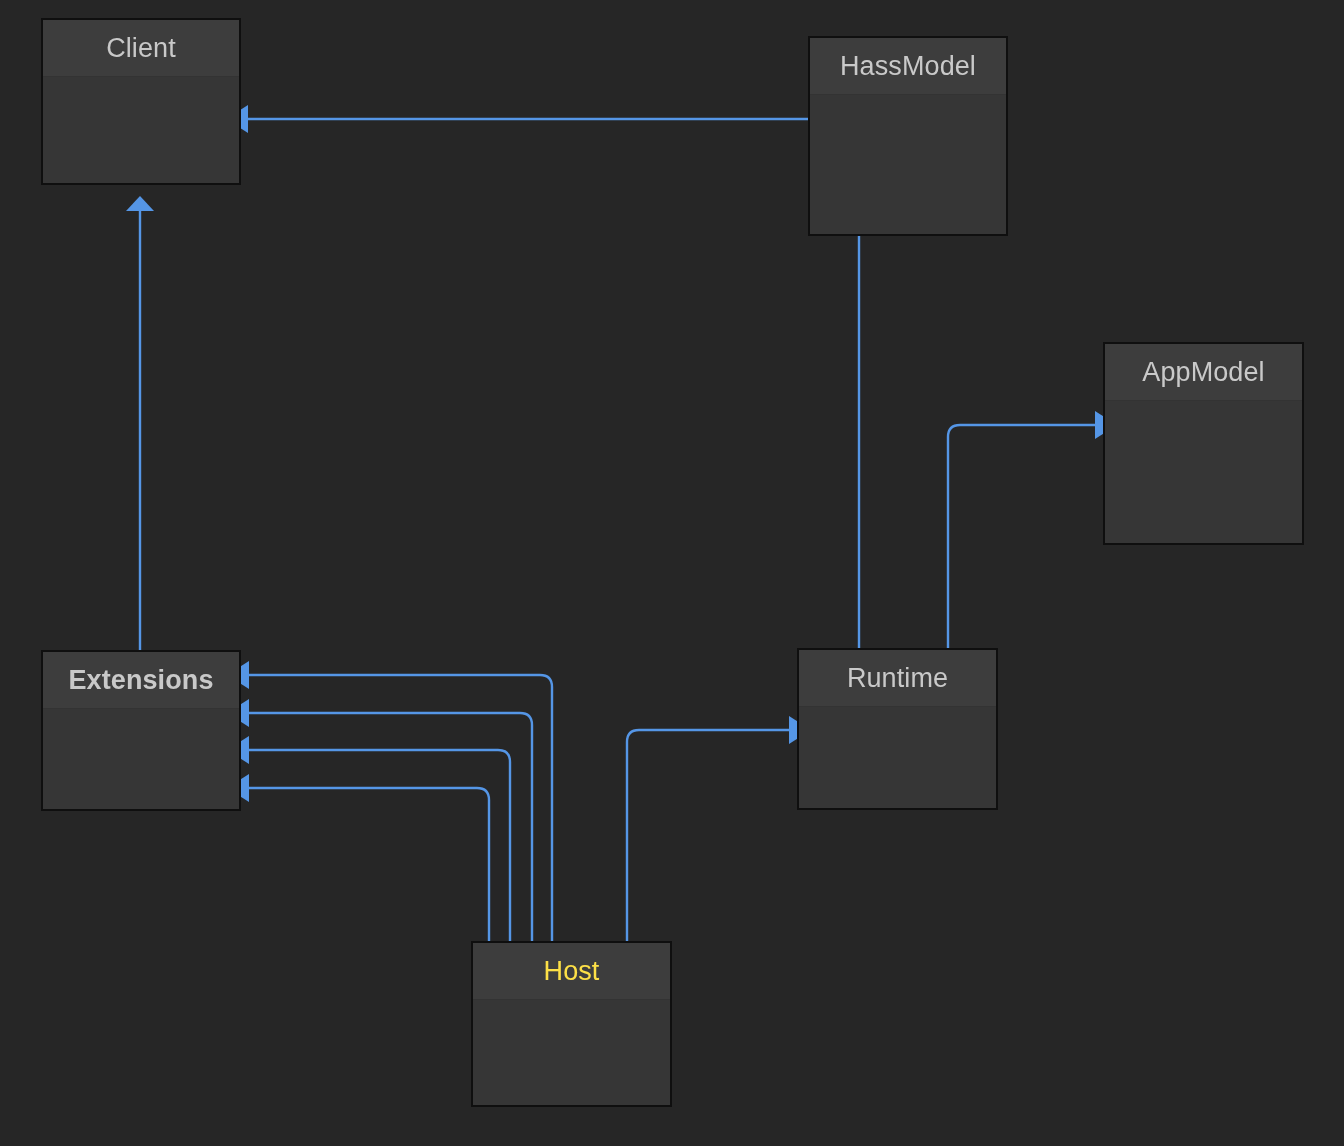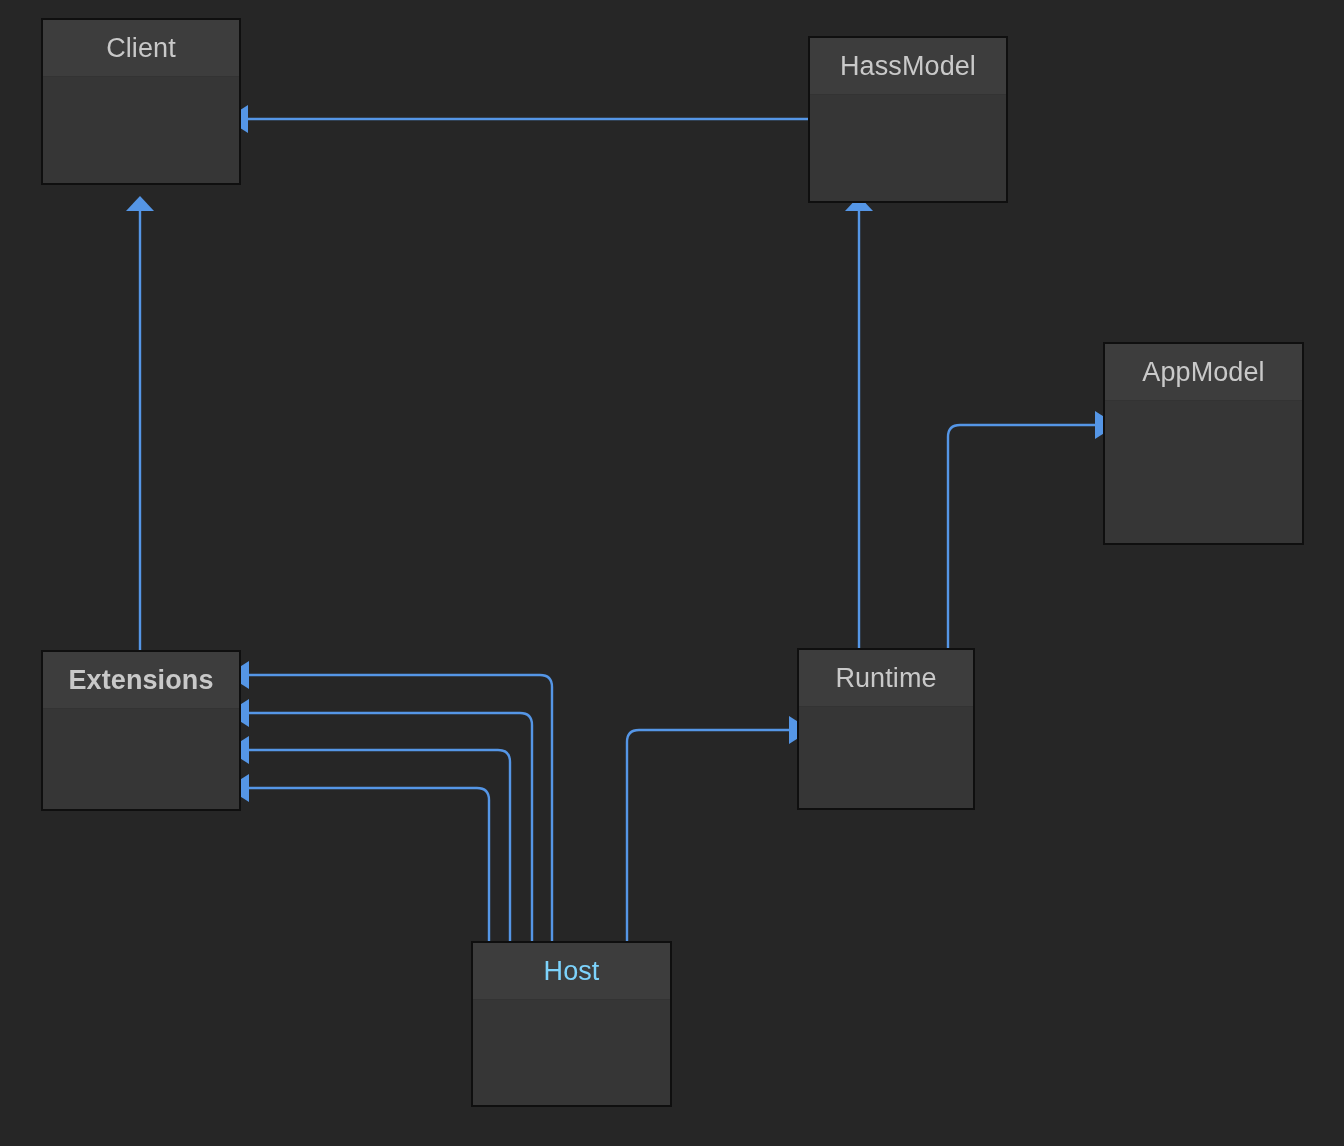--- a/index.html
+++ b/index.html
@@ -85,48 +85,48 @@
       <polygon points="249,661 249,689 227,675" fill="#5596e6"></polygon>
     </svg>
 
   <div class="node" style="left: 41px; top: 18px; width: 200px; height: 167px; border-color: rgb(15, 15, 15); background: rgb(54, 54, 54);">
     <div class="node-header" style="background: rgb(61, 61, 61);">
       <span class="node-title" style="color: rgb(201, 201, 201);">Client</span>
     </div>
     <div class="node-body" style="background: rgb(54, 54, 54);"></div>
   </div>
 
-  <div class="node" style="left: 808px; top: 36px; width: 200px; height: 167px; border-color: rgb(15, 15, 15); background: #b91c1c;">
+  <div class="node" style="left: 808px; top: 36px; width: 200px; height: 200px; border-color: rgb(15, 15, 15); background: #b91c1c;">
     <div class="node-header" style="background: rgb(61, 61, 61);">
       <span class="node-title" style="color: rgb(201, 201, 201);">HassModel</span>
     </div>
     <div class="node-body" style="background: rgb(54, 54, 54);"></div>
   </div>
 
   <div class="node" style="left: 1103px; top: 342px; width: 201px; height: 203px; border-color: rgb(15, 15, 15); background: #ffffff;">
     <div class="node-header" style="background: rgb(61, 61, 61);">
       <span class="node-title" style="color: rgb(201, 201, 201);">AppModel</span>
     </div>
     <div class="node-body" style="background: rgb(54, 54, 54);"></div>
   </div>
 
   <div class="node" style="left: 41px; top: 650px; width: 200px; height: 161px; border-color: rgb(15, 15, 15); background: rgb(54, 54, 54);">
     <div class="node-header" style="background: rgb(61, 61, 61);">
       <span class="node-title" style="color: rgb(201, 201, 201); font-weight: bold;">Extensions</span>
     </div>
     <div class="node-body" style="background: rgb(54, 54, 54);"></div>
   </div>
 
-  <div class="node" style="left: 797px; top: 648px; width: 178px; height: 162px; border-color: rgb(15, 15, 15); background: rgb(54, 54, 54);">
+  <div class="node" style="left: 797px; top: 648px; width: 201px; height: 162px; border-color: rgb(15, 15, 15); background: rgb(54, 54, 54);">
     <div class="node-header" style="background: rgb(61, 61, 61);">
       <span class="node-title" style="color: rgb(201, 201, 201);">Runtime</span>
     </div>
     <div class="node-body" style="background: rgb(54, 54, 54);"></div>
   </div>
 
   <div class="node" style="left: 471px; top: 941px; width: 201px; height: 166px; border-color: rgb(15, 15, 15); background: rgb(54, 54, 54);">
     <div class="node-header" style="background: rgb(61, 61, 61);">
-      <span class="node-title" style="color: #7dd3fc; text-align: center;">Host</span>
+      <span class="node-title" style="color: #fde047; text-align: center;">Host</span>
     </div>
     <div class="node-body" style="background: rgb(54, 54, 54);"></div>
   </div>
 
 </div>
 
 </body></html>

